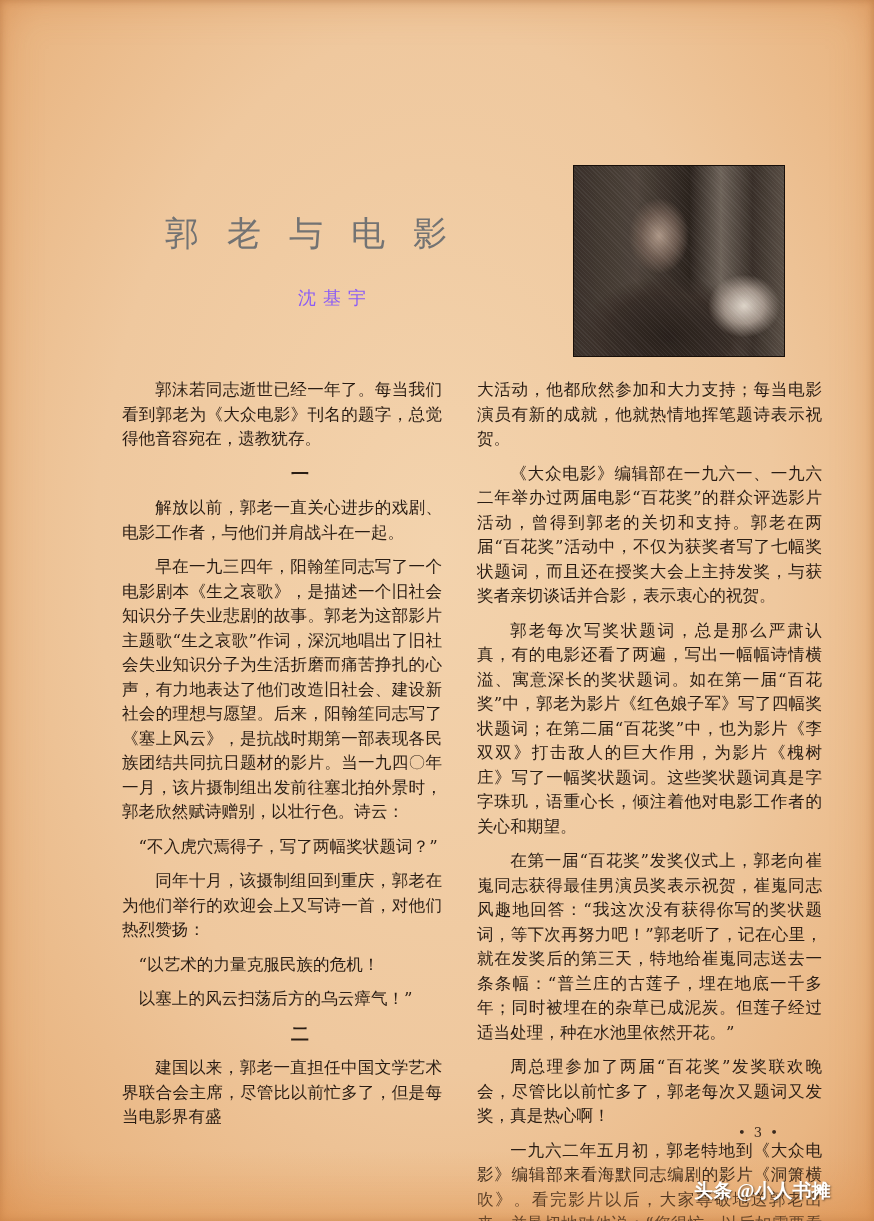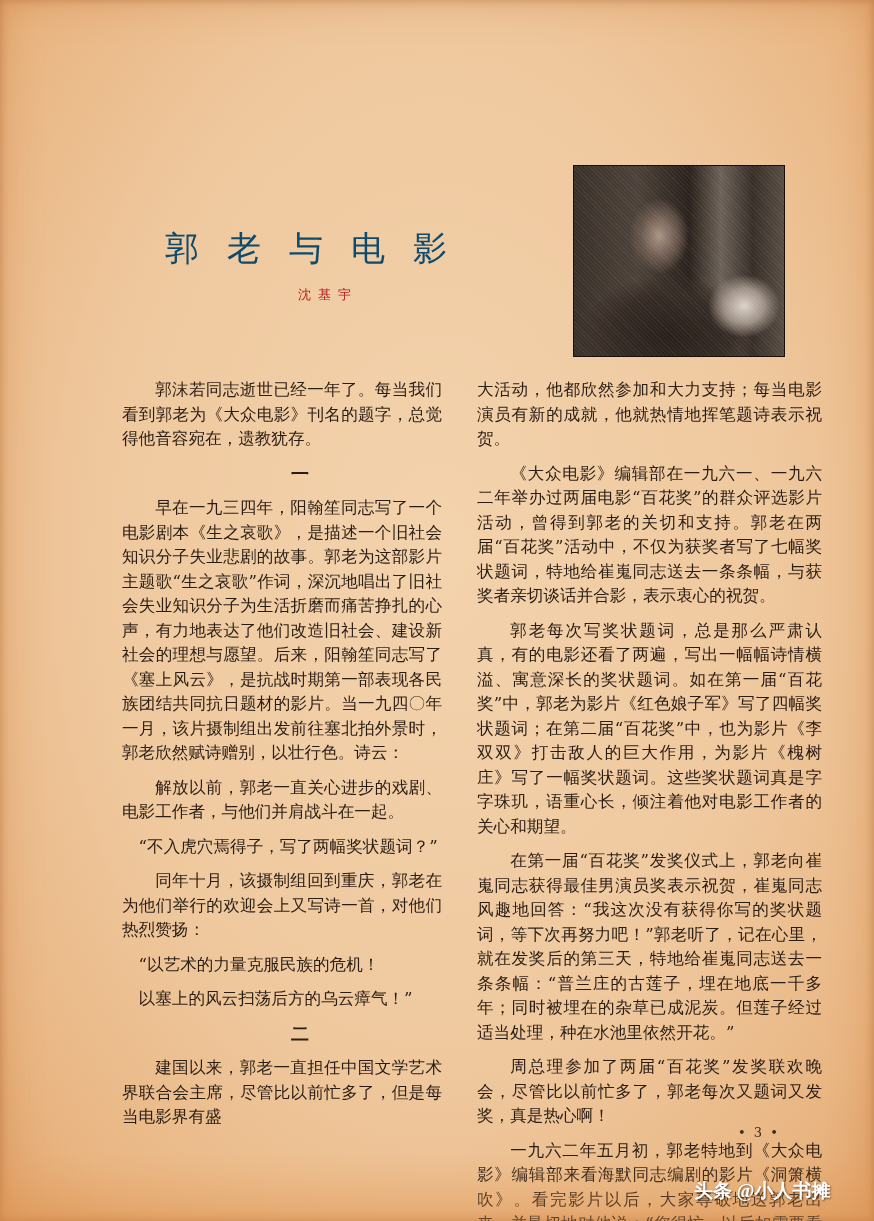--- a/index.html
+++ b/index.html
@@ -8,27 +8,27 @@
     background:
       radial-gradient(ellipse at 50% 45%, #f3d3ad 0%, #efc89e 55%, #e9b683 85%, #e2a56e 100%);
     font-family: "DejaVu Serif", "Liberation Serif", serif;
     color:#2a1d14;
   }
   .page-edge {
     position:absolute; inset:0; pointer-events:none;
     box-shadow: inset 0 0 40px rgba(200,110,40,0.35), inset 0 0 8px rgba(120,60,20,0.35);
   }
   .title {
-    position:absolute; left:165px; top:203px; width:360px;
-    font-size:34px; letter-spacing:28px; color:#0c4a6e; font-weight:normal;
+    position:absolute; left:165px; top:188px; width:360px;
+    font-size:34px; letter-spacing:28px; color:#737373; font-weight:normal;
     white-space:nowrap;
   }
   .author {
     position:absolute; left:298px; top:286px;
-    font-size:13px; letter-spacing:7px; color:#b91c1c; white-space:nowrap;
+    font-size:18px; letter-spacing:7px; color:#8b5cf6; white-space:nowrap;
   }
   .photo {
     position:absolute; left:573px; top:165px; width:210px; height:190px;
     background:
       radial-gradient(ellipse 30px 38px at 85px 70px, #a89384 0%, #6b5a50 60%, transparent 100%),
       radial-gradient(ellipse 40px 35px at 170px 140px, #d8cfc4 0%, #9d9086 50%, transparent 90%),
       radial-gradient(ellipse 90px 60px at 95px 170px, #2c2420 0%, #3a302a 70%, transparent 100%),
       linear-gradient(90deg, #3d342e 0%, #4f453d 30%, #2e2621 55%, #6d635a 70%, #3b322c 85%, #5a5047 100%);
     border:1px solid #1c1410;
     filter: contrast(1.05);
@@ -71,33 +71,33 @@
 <div class="page-edge"></div>
 
 <h1 class="title">郭老与电影</h1>
 <div class="author">沈基宇</div>
 
 <div class="photo"></div>
 
 <div class="col left">
   <p>郭沫若同志逝世已经一年了。每当我们看到郭老为《大众电影》刊名的题字，总觉得他音容宛在，遗教犹存。</p>
   <p class="section-num">一</p>
+  <p>解放以前，郭老一直关心进步的戏剧、电影工作者，与他们并肩战斗在一起。</p>
   <p>早在一九三四年，阳翰笙同志写了一个电影剧本《生之哀歌》，是描述一个旧社会知识分子失业悲剧的故事。郭老为这部影片主题歌“生之哀歌”作词，深沉地唱出了旧社会失业知识分子为生活折磨而痛苦挣扎的心声，有力地表达了他们改造旧社会、建设新社会的理想与愿望。后来，阳翰笙同志写了《塞上风云》，是抗战时期第一部表现各民族团结共同抗日题材的影片。当一九四〇年一月，该片摄制组出发前往塞北拍外景时，郭老欣然赋诗赠别，以壮行色。诗云：</p>
-  <p>解放以前，郭老一直关心进步的戏剧、电影工作者，与他们并肩战斗在一起。</p>
   <p class="verse">“不入虎穴焉得子，写了两幅奖状题词？”</p>
   <p>同年十月，该摄制组回到重庆，郭老在为他们举行的欢迎会上又写诗一首，对他们热烈赞扬：</p>
   <p class="verse">“以艺术的力量克服民族的危机！</p>
   <p class="verse2">以塞上的风云扫荡后方的乌云瘴气！”</p>
   <p class="section-num">二</p>
   <p>建国以来，郭老一直担任中国文学艺术界联合会主席，尽管比以前忙多了，但是每当电影界有盛</p>
 </div>
 
 <div class="col right">
   <p class="noindent">大活动，他都欣然参加和大力支持；每当电影演员有新的成就，他就热情地挥笔题诗表示祝贺。</p>
-  <p>《大众电影》编辑部在一九六一、一九六二年举办过两届电影“百花奖”的群众评选影片活动，曾得到郭老的关切和支持。郭老在两届“百花奖”活动中，不仅为获奖者写了七幅奖状题词，特地给崔嵬同志送去一条条幅，与获奖者亲切谈话并合影，表示衷心的祝贺。</p>
+  <p>《大众电影》编辑部在一九六一、一九六二年举办过两届电影“百花奖”的群众评选影片活动，曾得到郭老的关切和支持。郭老在两届“百花奖”活动中，不仅为获奖者写了七幅奖状题词，而且还在授奖大会上主持发奖，与获奖者亲切谈话并合影，表示衷心的祝贺。</p>
   <p>郭老每次写奖状题词，总是那么严肃认真，有的电影还看了两遍，写出一幅幅诗情横溢、寓意深长的奖状题词。如在第一届“百花奖”中，郭老为影片《红色娘子军》写了四幅奖状题词；在第二届“百花奖”中，也为影片《李双双》打击敌人的巨大作用，为影片《槐树庄》写了一幅奖状题词。这些奖状题词真是字字珠玑，语重心长，倾注着他对电影工作者的关心和期望。</p>
   <p>在第一届“百花奖”发奖仪式上，郭老向崔嵬同志获得最佳男演员奖表示祝贺，崔嵬同志风趣地回答：“我这次没有获得你写的奖状题词，等下次再努力吧！”郭老听了，记在心里，就在发奖后的第三天，特地给崔嵬同志送去一条条幅：“普兰庄的古莲子，埋在地底一千多年；同时被埋在的杂草已成泥炭。但莲子经过适当处理，种在水池里依然开花。”</p>
   <p>周总理参加了两届“百花奖”发奖联欢晚会，尽管比以前忙多了，郭老每次又题词又发奖，真是热心啊！</p>
   <p>一九六二年五月初，郭老特地到《大众电影》编辑部来看海默同志编剧的影片《洞箫横吹》。看完影片以后，大家尊敬地送郭老出来，并恳切地对他说：“您很忙，以后如需要看什么影片，请您随时通知我们一声，一定给您安排。我们非常欢迎您来啊！”郭老微笑着回答：“我是比较忙，但只要拍出好电影，我一定争取来看。如有争论的电影也要看一看。今天我就来看了。”短短几句话，表明了他对电影事业的无比关怀。</p>
 </div>
 
 <div class="folio">• 3 •</div>
 <div class="bottom-glow"></div>
 <div class="watermark">头条 @小人书摊</div>
 

